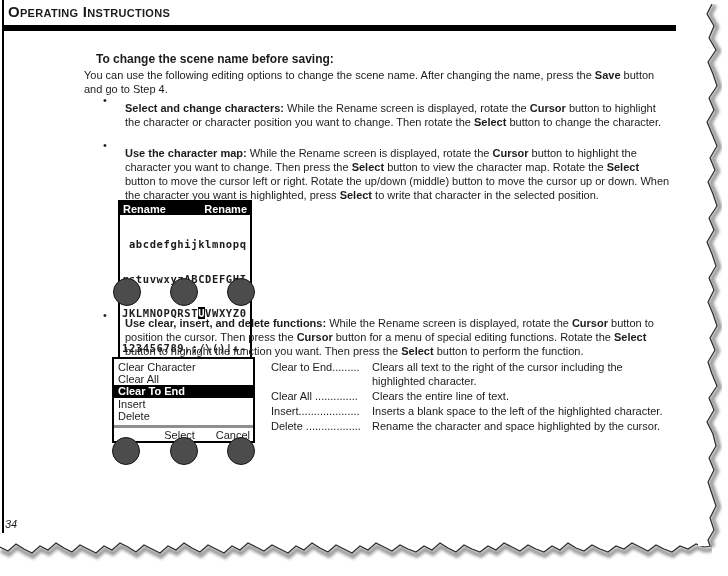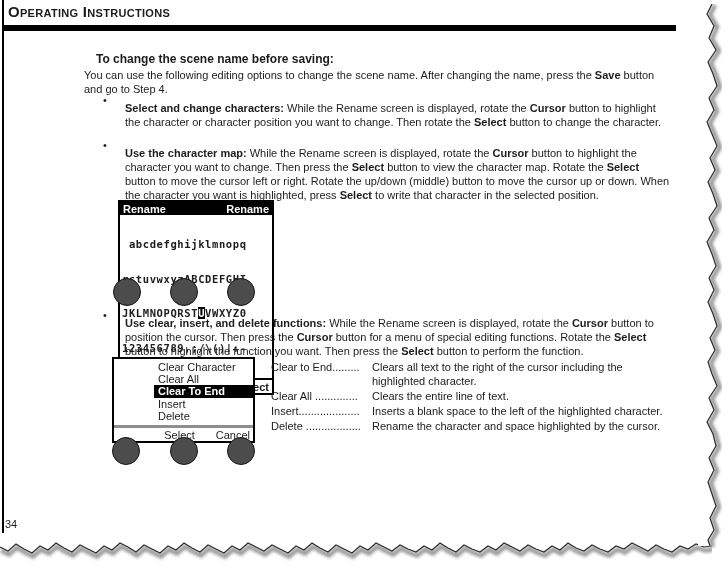--- a/index.html
+++ b/index.html
@@ -18,50 +18,50 @@
   .intro{left:84px;top:57px;width:580px;}
   .bullet{display:flex;}
   .bullet .marker{width:14px;flex:none;font-size:11px;line-height:14px;}
   .bullet p{margin:8px;font-size:11px;line-height:14px;}
   .bl1{left:103px;top:93px;width:575px;}
   .bl2{left:103px;top:138px;width:575px;}
   .bl3{left:103px;top:308px;width:577px;}
   .b{font-weight:bold;}
   
   .lcd{background:#fff;border:2px solid #000;box-sizing:border-box;}
-  .s1{left:118px;top:200px;width:156px;}
+  .s1{left:118px;top:200px;width:134px;}
   .lcd-titlebar{background:#000;color:#fff;font-weight:bold;font-size:11px;height:13px;
     display:flex;justify-content:space-between;align-items:center;padding:0 3px;}
   .map{font-family:"DejaVu Sans Mono",monospace;font-weight:bold;font-size:10.5px;
     line-height:11.5px;white-space:pre;letter-spacing:.6px;padding:1px 0 1px 2px;}
   .map .inv{background:#000;color:#fff;}
   .s1keys{display:flex;justify-content:space-between;align-items:center;border-top:2px solid #000;
     font-size:11px;font-weight:bold;height:13px;padding:0 3px;}
   .updown{font-weight:bold;font-size:12px;}
   .btnrow{display:flex;justify-content:space-between;}
   .r1{left:113px;top:278px;width:142px;}
   .r2{left:112px;top:437px;width:143px;}
   .knob{width:28px;height:28px;border-radius:50%;background:#4c4c4c;border:1.5px solid #161616;box-sizing:border-box;}
   .s2{left:112px;top:357px;width:143px;}
   .menu{font-size:11px;line-height:12.2px;padding-top:2px;}
-  .menu-item{padding-left:4px;white-space:nowrap;margin-left:40px;}
+  .menu-item{padding-left:4px;white-space:nowrap;}
   .menu-item.hl{background:#000;color:#fff;font-weight:bold;}
   .s2sep{height:3px;background:#8f8f8f;margin-top:3px;}
   .s2keys{display:flex;align-items:center;font-size:11px;height:13px;}
   .s2keys .sp1{flex:2.4;}
   .s2keys .sp2{flex:1;}
   .s2keys span{white-space:nowrap;}
   .s2keys .ck{margin-right:3px;}
   
   .deflist{left:271px;top:360px;width:406px;font-size:11px;line-height:14px;}
   .defrow{display:flex;margin-bottom:1px;}
   .term{width:101px;flex:none;white-space:nowrap;overflow:hidden;}
   .desc{width:300px;}
   
-  .pagenum{left:5px;top:518px;font-size:11px;}
+  .pagenum{left:5px;top:518px;font-size:11px;font-style:italic;}
   .torn{position:absolute;pointer-events:none;}
 </style>
 </head>
 <body>
 
 <div class="page">
 
   <div class="abs left-rule"></div>
   <div class="abs header-title">Operating Instructions</div>
   <div class="abs header-rule"></div>

